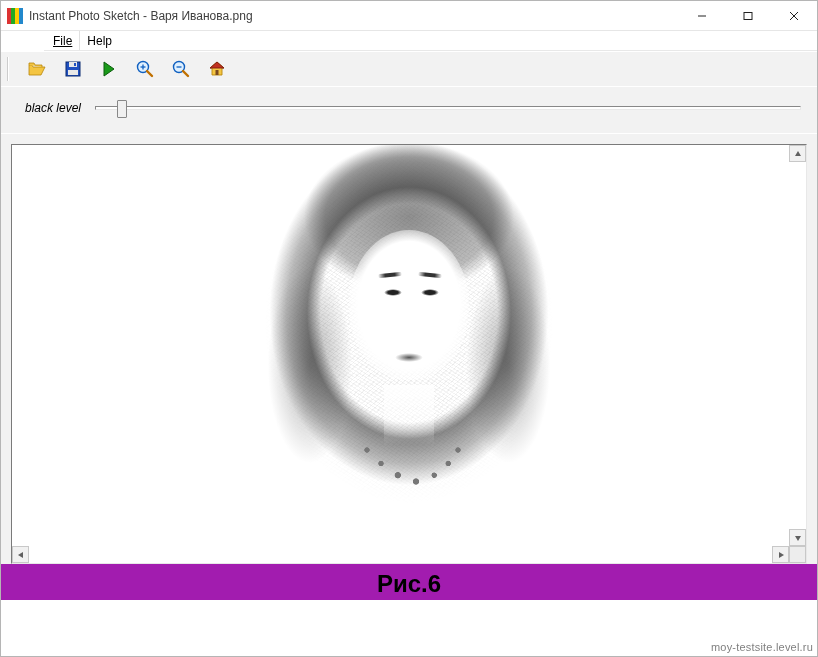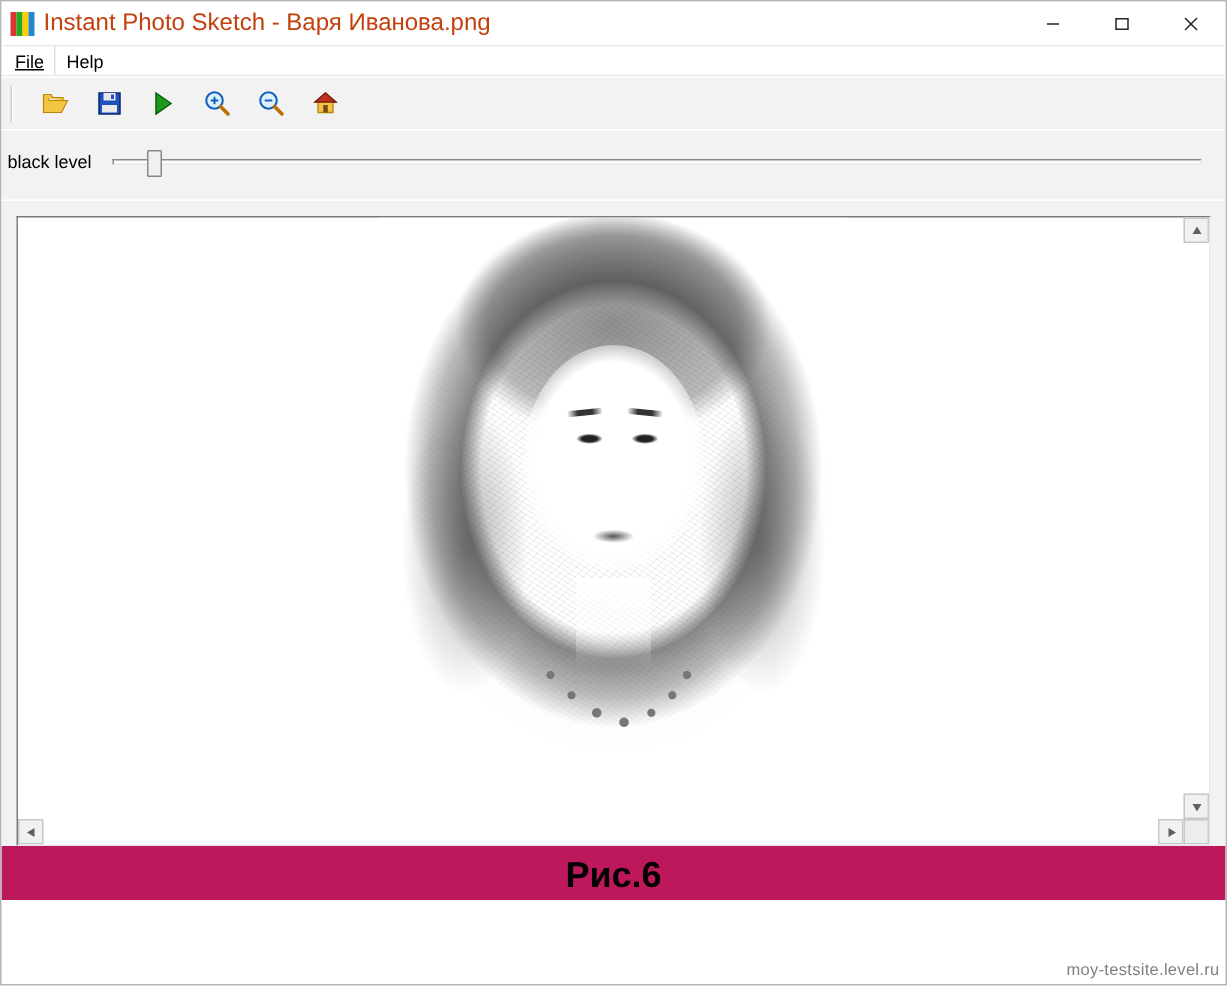--- a/index.html
+++ b/index.html
@@ -20,37 +20,38 @@
     display: flex;
     align-items: center;
     padding-left: 6px;
   }
   .app-icon {
     width: 16px; height: 16px;
     margin-right: 6px;
     display: flex;
   }
   .app-icon span { width: 4px; height: 16px; }
-  .title-text { font-size: 16px; color: #c2410c; flex: 1; }
+  .title-text { font-size: 12px; color: #404040; flex: 1; }
   .win-controls { display: flex; height: 100%; }
   .win-btn {
     width: 46px; height: 100%;
     display: flex; align-items: center; justify-content: center;
     font-size: 10px; color: #222;
   }
   .win-btn.close { width: 46px; }
   .win-btn svg { stroke: #222; }
   
   .menubar {
     height: 20px;
     background: #fff;
     display: flex;
     align-items: stretch;
     border-bottom: 1px solid #e8e8e8;
     padding-left: 2px;
+    margin-left: 43px;
   }
   .menu-item {
     font-size: 12px;
     padding: 2px 7px 2px 7px;
     line-height: 16px;
     border-right: 1px solid #e0e0e0;
   }
   .menu-item:last-child { border-right: none; }
   .menu-item:first-child .underline { text-decoration: underline; }
   
@@ -70,22 +71,23 @@
     border-right: 1px solid #fff;
     margin-right: 2px;
   }
   .tb-btn {
     width: 20px; height: 20px;
     display: flex; align-items: center; justify-content: center;
   }
   
   .sliders {
     background: #f2f2f2;
-    padding: 8px 12px 12px 4px;
+    padding: 8px 12px 12px 24px;
     border-bottom: 1px solid #fff;
+    font-style: italic;
   }
   .slider-row {
     display: flex;
     align-items: center;
     height: 26px;
   }
   .slider-label {
     font-size: 12px;
     width: 66px;
     color: #000;
@@ -218,21 +220,21 @@
   .sb-left { bottom: 0; left: 0; }
   .sb-right { bottom: 0; right: 17px; }
   .sb-corner { bottom: 0; right: 0; background:#ededed; border:1px solid #c8c8c8;}
   
   .caption {
     text-align: center;
     font-family: Arial, sans-serif;
     font-weight: 700;
     font-size: 24px;
     padding: 6px 0 2px;
-    background: #be185d;
+    background: #a21caf;
   }
   .watermark {
     position: absolute;
     right: 4px;
     bottom: 3px;
     font-size: 11px;
     color: #808080;
     font-family: Arial, sans-serif;
     letter-spacing: 0.2px;
   }

